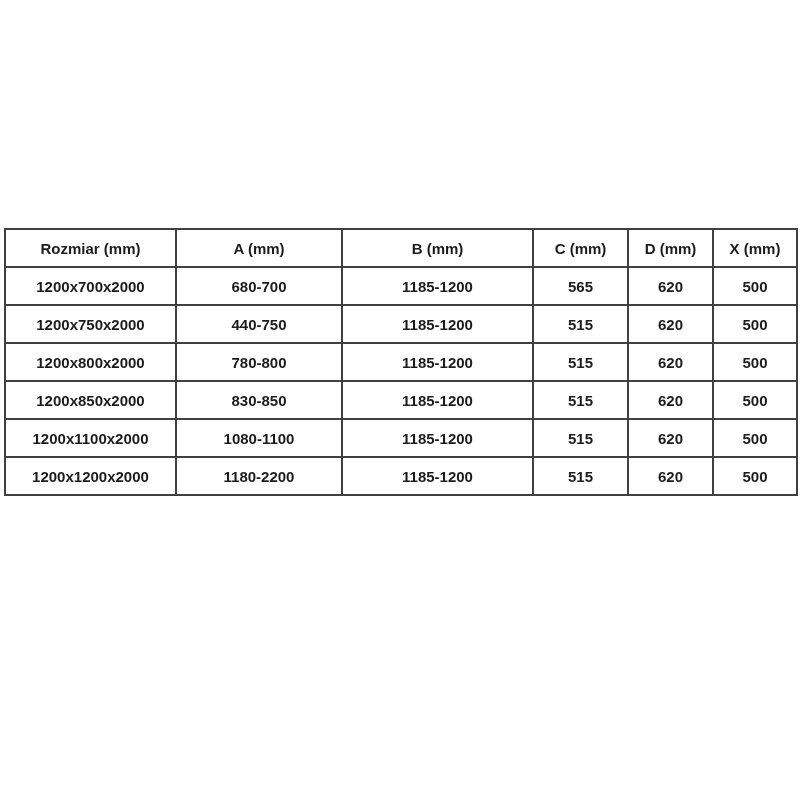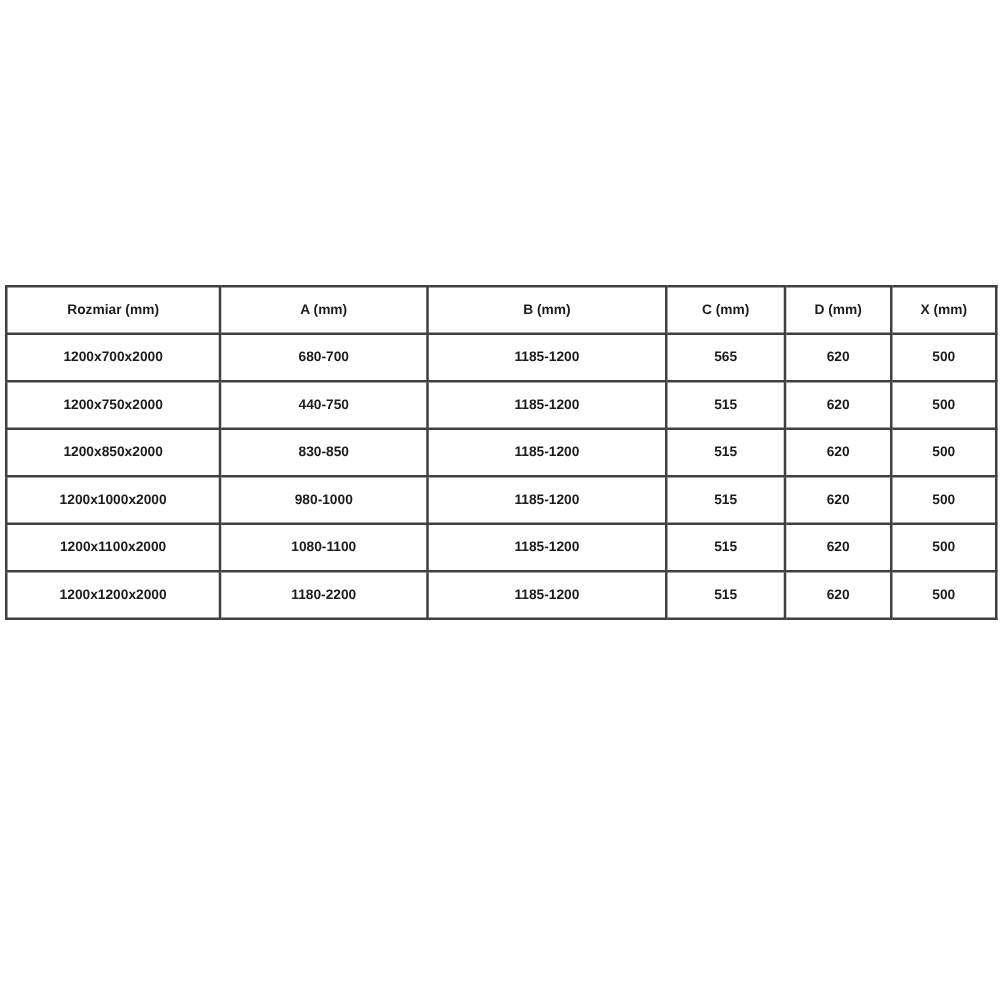--- a/index.html
+++ b/index.html
@@ -24,21 +24,21 @@
     border-collapse: collapse;
     table-layout: fixed;
   }
   table.spec th,
   table.spec td {
     border: 2px solid var(--border-color, #404040);
     height: 36px;
     padding: 0;
     text-align: center;
     vertical-align: middle;
-    font-size: 11px;
+    font-size: 15px;
     color: var(--text-color, #1c1c1c);
     overflow: hidden;
     white-space: nowrap;
   }
   table.spec th {
     font-weight: 700;
   }
   table.spec td {
     font-weight: 700;
   }
@@ -77,30 +77,30 @@
       </tr>
       <tr>
         <td>1200x750x2000</td>
         <td>440-750</td>
         <td>1185-1200</td>
         <td>515</td>
         <td>620</td>
         <td>500</td>
       </tr>
       <tr>
-        <td>1200x850x2000</td>
-        <td>830-850</td>
+        <td>1200x800x2000</td>
+        <td>780-800</td>
         <td>1185-1200</td>
         <td>515</td>
         <td>620</td>
         <td>500</td>
       </tr>
       <tr>
-        <td>1200x1000x2000</td>
-        <td>980-1000</td>
+        <td>1200x850x2000</td>
+        <td>830-850</td>
         <td>1185-1200</td>
         <td>515</td>
         <td>620</td>
         <td>500</td>
       </tr>
       <tr>
         <td>1200x1100x2000</td>
         <td>1080-1100</td>
         <td>1185-1200</td>
         <td>515</td>

